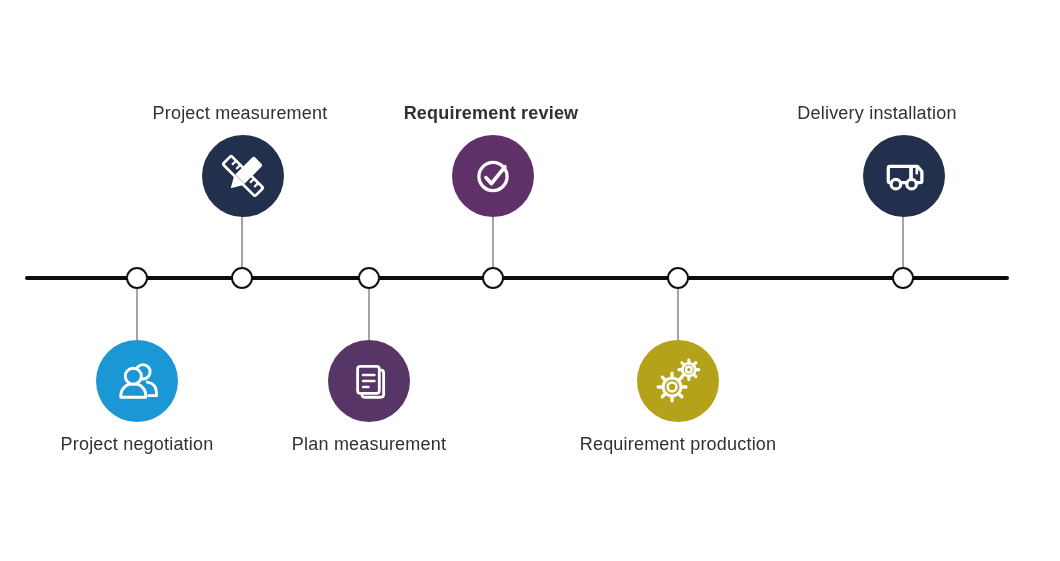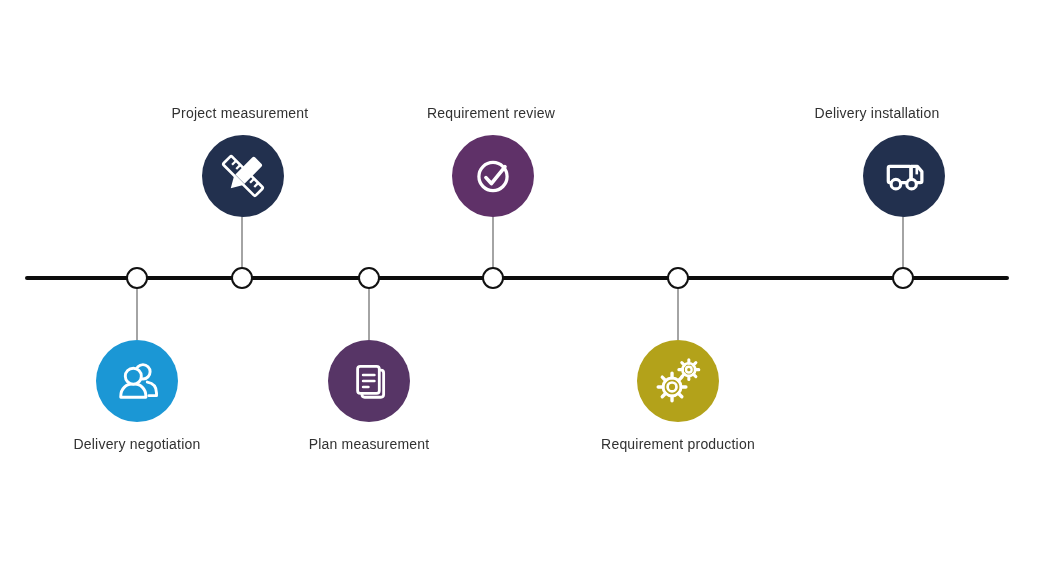--- a/index.html
+++ b/index.html
@@ -42,21 +42,21 @@
     background:var(--badge,#888);
     transform:translate(-41px,-41px);
     z-index:2;
     display:flex;align-items:center;justify-content:center;
   }
   .badge svg{width:52px;height:52px;display:block;}
   .step-label{
     position:absolute;
     transform:translateX(-50%);
     white-space:nowrap;
-    font-size:14px;
+    font-size:18px;
     line-height:22px;
     color:#313131;
     letter-spacing:0.2px;
     z-index:3;
   }
 </style>
 </head>
 <body>
 
 <div id="stage">
@@ -67,21 +67,21 @@
     <div class="connector" style="left:137px;top:278px;height:62px;"></div>
     <div class="node" style="left:137px;top:278px;"></div>
     <div class="badge" style="left: 137px; top: 381px; --badge: #1b97d5;">
       <svg viewBox="0 0 48 48">
         <circle cx="29.5" cy="15.5" r="6.6" fill="none" stroke="#fff" stroke-width="2.7"></circle>
         <path d="M33.5 25 q8.5 1.5 8.5 10 v2.5 h-7" fill="none" stroke="#fff" stroke-width="2.7" stroke-linecap="round" stroke-linejoin="round"></path>
         <path d="M9 39 v-0.8 c0 -7.4 5.2 -11.6 11.6 -11.6 c6.4 0 11.6 4.2 11.6 11.6 V39 z" fill="var(--badge)" stroke="#fff" stroke-width="2.7" stroke-linejoin="round"></path>
         <circle cx="20.6" cy="19.6" r="7.4" fill="var(--badge)" stroke="#fff" stroke-width="2.7"></circle>
       </svg>
     </div>
-    <div class="step-label" style="left:137px;top:433px;">Delivery negotiation</div>
+    <div class="step-label" style="left:137px;top:433px;">Project negotiation</div>
   </div>
 
   <div class="milestone">
     <div class="connector" style="left:242px;top:176px;height:102px;"></div>
     <div class="node" style="left:242px;top:278px;"></div>
     <div class="badge" style="left: 243px; top: 176px; --badge: #22304e;">
       <svg viewBox="0 0 48 48">
         <g transform="rotate(45 24 24)">
           <rect x="3" y="18.5" width="42" height="11" rx="1.5" fill="none" stroke="#fff" stroke-width="2.5"></rect>
           <line x1="9.5" y1="18.5" x2="9.5" y2="23.8" stroke="#fff" stroke-width="2.1"></line>
@@ -113,21 +113,21 @@
 
   <div class="milestone">
     <div class="connector" style="left:493px;top:176px;height:102px;"></div>
     <div class="node" style="left:493px;top:278px;"></div>
     <div class="badge" style="left: 493px; top: 176px; --badge: #5f3168;">
       <svg viewBox="0 0 48 48">
         <circle cx="24" cy="24.5" r="13" fill="none" stroke="#fff" stroke-width="3"></circle>
         <polyline points="17.5,25.5 22.5,31 35,15.5" fill="none" stroke="#fff" stroke-width="3.4" stroke-linecap="round" stroke-linejoin="round"></polyline>
       </svg>
     </div>
-    <div class="step-label" style="left:491px;top:102px;">Requirement review</div>
+    <div class="step-label" style="left:491px;top:102px;font-weight:bold;">Requirement review</div>
   </div>
 
   <div class="milestone">
     <div class="connector" style="left:678px;top:278px;height:62px;"></div>
     <div class="node" style="left:678px;top:278px;"></div>
     <div class="badge" style="left: 678px; top: 381px; --badge: #b3a21a;">
       <svg viewBox="0 0 48 48">
         <g stroke="#fff" fill="none">
           <circle cx="18.5" cy="29.5" r="8.3" stroke-width="2.7"></circle>
           <circle cx="18.5" cy="29.5" r="4.1" stroke-width="2.5"></circle>

